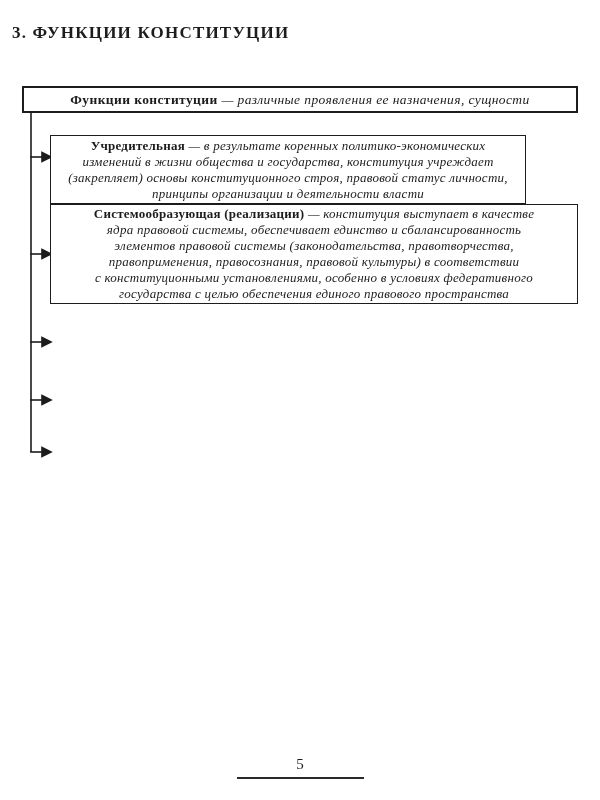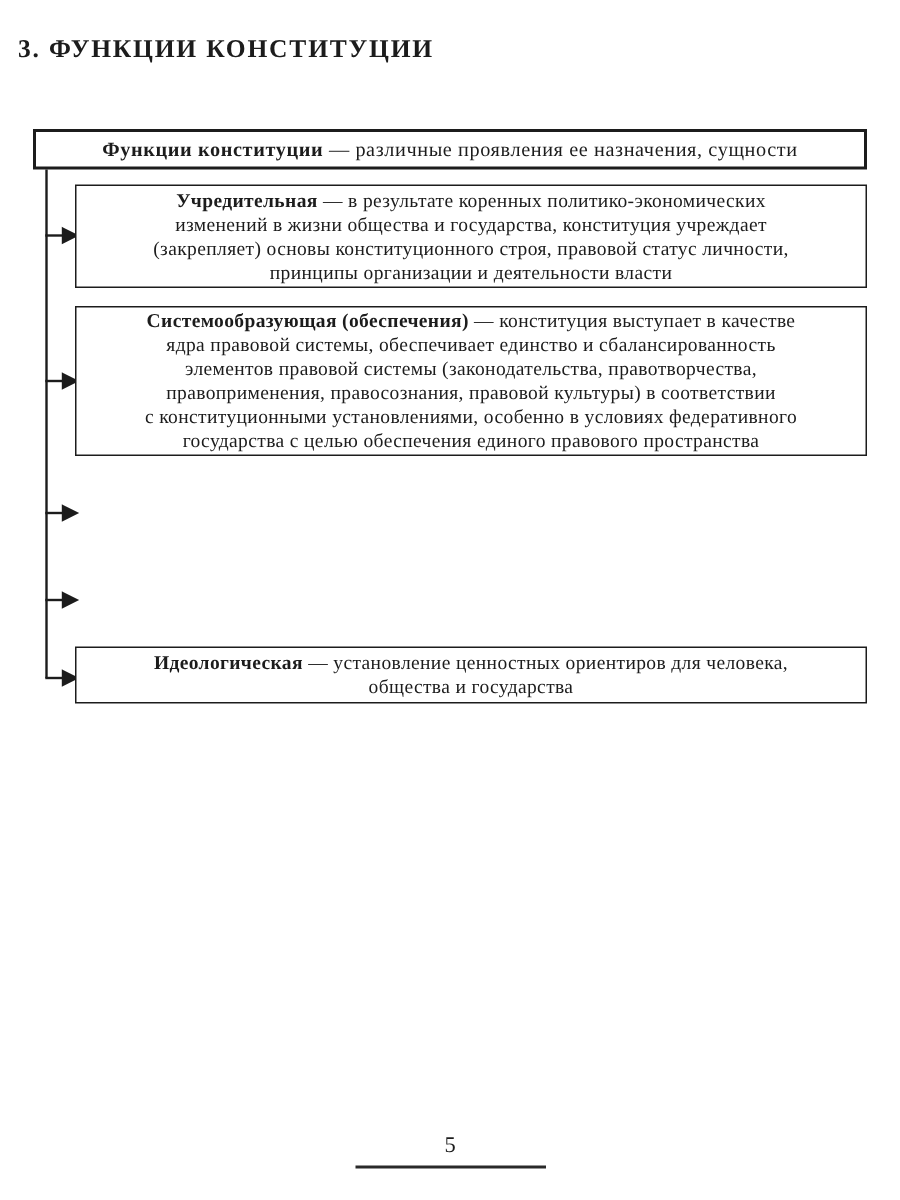--- a/index.html
+++ b/index.html
@@ -39,25 +39,25 @@
   .box p{
     margin:0;padding:0 5px;
     width:100%;
     text-align:center;
     font-size:13px;
     line-height:16px;
     letter-spacing:0.25px;
   }
   .box--root p{font-size:13.5px;letter-spacing:0.4px;}
   .term{font-weight:bold;}
-  .rest{white-space:pre-line;}
+  .rest{white-space:pre-line;font-style:italic;}
 
   
   .box--root        {left:22px; top:86px;  width:556px; height:27px;}
-  .box--founding    {left:50px; top:123px; width:528px; height:69px;}
+  .box--founding    {left:50px; top:135px; width:476px; height:69px;}
   .box--system      {left:50px; top:204px; width:528px; height:100px;}
   .box--organiz     {left:50px; top:315px; width:528px; height:55px;}
   .box--political   {left:50px; top:384px; width:528px; height:33px;}
   .box--ideological {left:50px; top:431px; width:528px; height:38px;}
 
   .page-number{
     position:absolute;top:754px;left:0;width:100%;
     text-align:center;
     font-size:15px;
     line-height:20px;
@@ -100,31 +100,27 @@
   </div>
 
   <div class="box box--founding">
     <p><b class="term">Учредительная</b> <span class="rest">— в результате коренных политико-экономических
 изменений в жизни общества и государства, конституция учреждает
 (закрепляет) основы конституционного строя, правовой статус личности,
 принципы организации и деятельности власти</span></p>
   </div>
 
   <div class="box box--system">
-    <p><b class="term">Системообразующая (обеспечения)</b> <span class="rest">— конституция выступает в качестве
+    <p><b class="term">Системообразующая (реализации)</b> <span class="rest">— конституция выступает в качестве
 ядра правовой системы, обеспечивает единство и сбалансированность
 элементов правовой системы (законодательства, правотворчества,
 правоприменения, правосознания, правовой культуры) в соответствии
 с конституционными установлениями, особенно в условиях федеративного
 государства с целью обеспечения единого правового пространства</span></p>
   </div>
 
 
 
-  <div class="box box--ideological">
-    <p><b class="term">Идеологическая</b> <span class="rest">— установление ценностных ориентиров для человека,
-общества и государства</span></p>
-  </div>
 
   <div class="page-number">5</div>
   <div class="footer-rule"></div>
 
 </div>
 
 </body></html>

